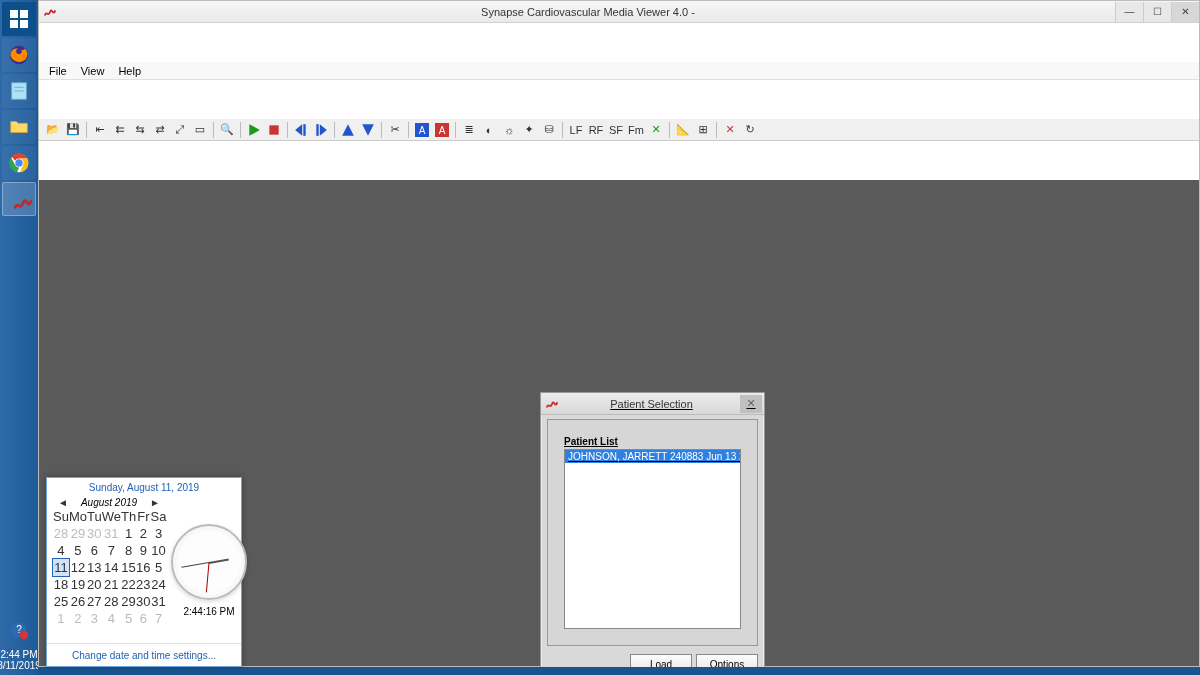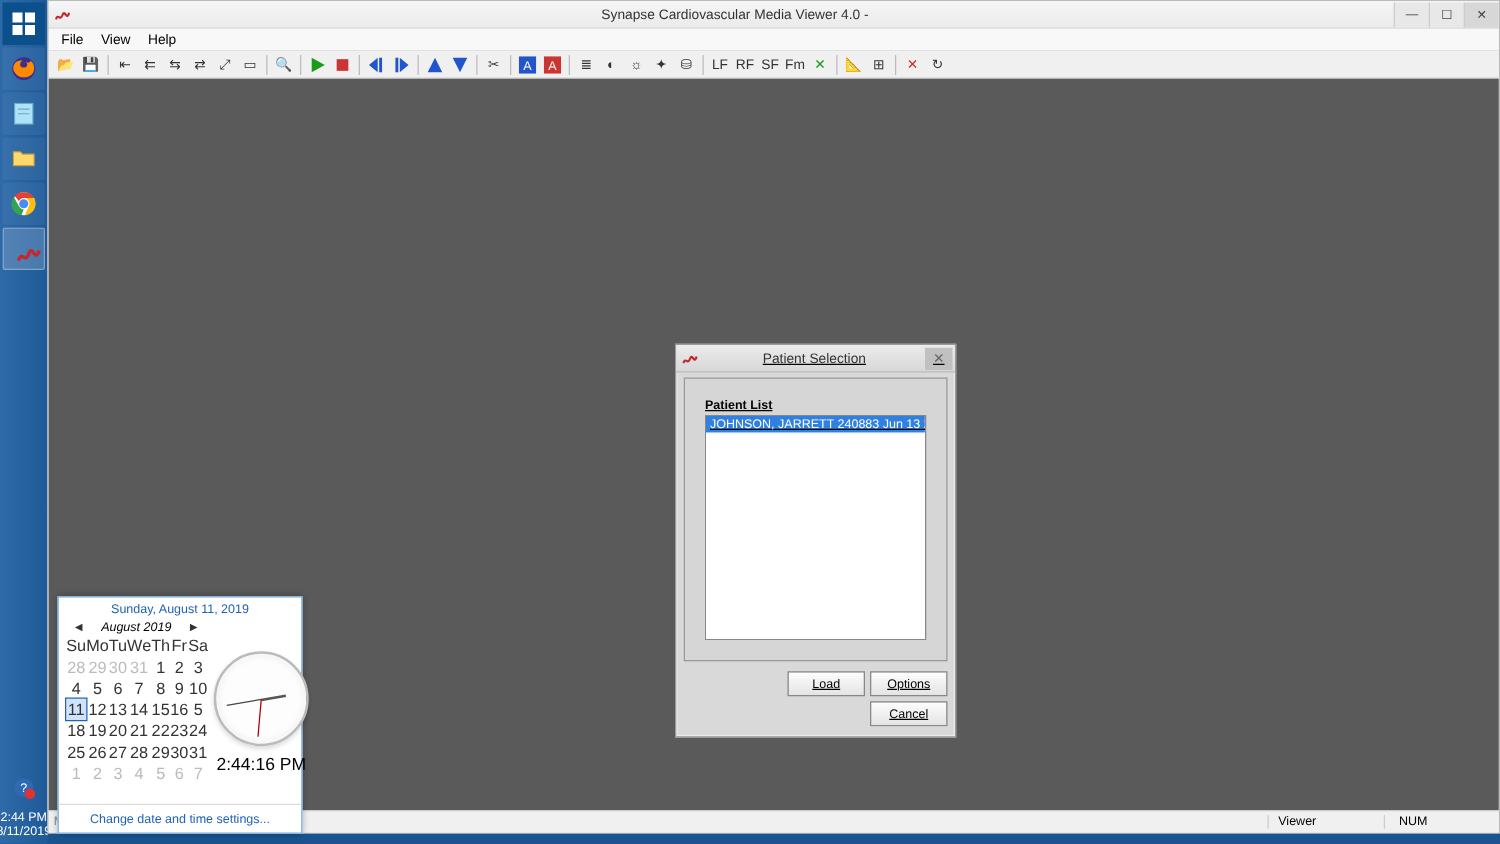--- a/index.html
+++ b/index.html
@@ -34,20 +34,21 @@
   .spacer { flex: 1; }
   .tray-section { width: 38px; display:flex; flex-direction:column; align-items:center; gap:2px; padding-bottom:2px; }
   .tray-icon { width: 30px; height: 30px; display:flex; align-items:center; justify-content:center; cursor:pointer; }
   .clock-area { color:#fff; text-align:center; line-height:1.1; cursor:pointer; font-size:10px; padding:2px 0; }
 
   
   .app-window {
     position:absolute; left:38px; top:0; right:0; bottom:8px;
     background:#fff; display:flex; flex-direction:column;
     border:1px solid #bbb;
+    gap:39px;
   }
   .titlebar {
     height:22px; background:linear-gradient(#f6f6f6,#eaeaea);
     display:flex; align-items:center; border-bottom:1px solid #d0d0d0;
   }
   .title-icon { width:16px; height:16px; margin:0 4px; }
   .title-text { flex:1; text-align:center; color:#333; font-size:11px; }
   .win-controls { display:flex; }
   .win-controls button {
     width:28px; height:20px; border:none;
@@ -124,21 +125,21 @@
   .clock-panel { flex:1; display:flex; flex-direction:column; align-items:center; justify-content:center; }
   .analog { width:76px; height:76px; border-radius:50%;
     background:radial-gradient(circle,#fdfdfd 58%,#e4e4e4 100%);
     border:2px solid #bbb; position:relative;
     box-shadow: 0 2px 4px rgba(0,0,0,0.15), inset 0 0 0 3px #f7f7f7;
   }
   .hand { position:absolute; left:50%; top:50%; transform-origin: left center; height:1px; background:#555; }
   .hand.hr { width:20px; height:2px; transform:rotate(-10deg);}
   .hand.mn { width:28px; transform:rotate(170deg); background:#444;}
   .hand.sc { width:30px; transform:rotate(95deg); background:#a00;}
-  .digital { font-size:14px; margin-top:6px; }
+  .digital { font-size:10px; margin-top:6px; }
   .dt-footer { border-top:1px solid #ddd; text-align:center; padding:5px 0; }
   .dt-footer a { color:#2163b5; font-size:10px; cursor:pointer; text-decoration:none;}
 
   
   .desk-strip { position:absolute; left:38px; right:0; bottom:0; height:8px; background:#1a5490; }
 
   
   .logo-red { display:inline-block; width:14px; height:14px; }
   .logo-red svg path { stroke:#c3282d; stroke-width:2; fill:none; }
 </style>
@@ -327,27 +328,20 @@
             <button class="dlg-btn">Options</button>
           </div>
           <div class="btn-row">
             <button class="dlg-btn">Cancel</button>
           </div>
         </div>
       </div>
     </div>
 
   </div>
-  <div class="statusbar">
-    <div class="status-left">Math Rules Loaded</div>
-    <div class="status-cell">Viewer</div>
-    <div class="status-cell"></div>
-    <div class="status-cell">NUM</div>
-    <div class="status-cell"></div>
-  </div>
 </div>
 
 <div class="desk-strip"></div>
 
 <div class="datetime-popup">
   <div class="dt-header">Sunday, August 11, 2019</div>
   <div class="dt-body">
     <div class="cal-panel">
       <div class="cal-nav">
         <span class="nav-btn">◄</span>

